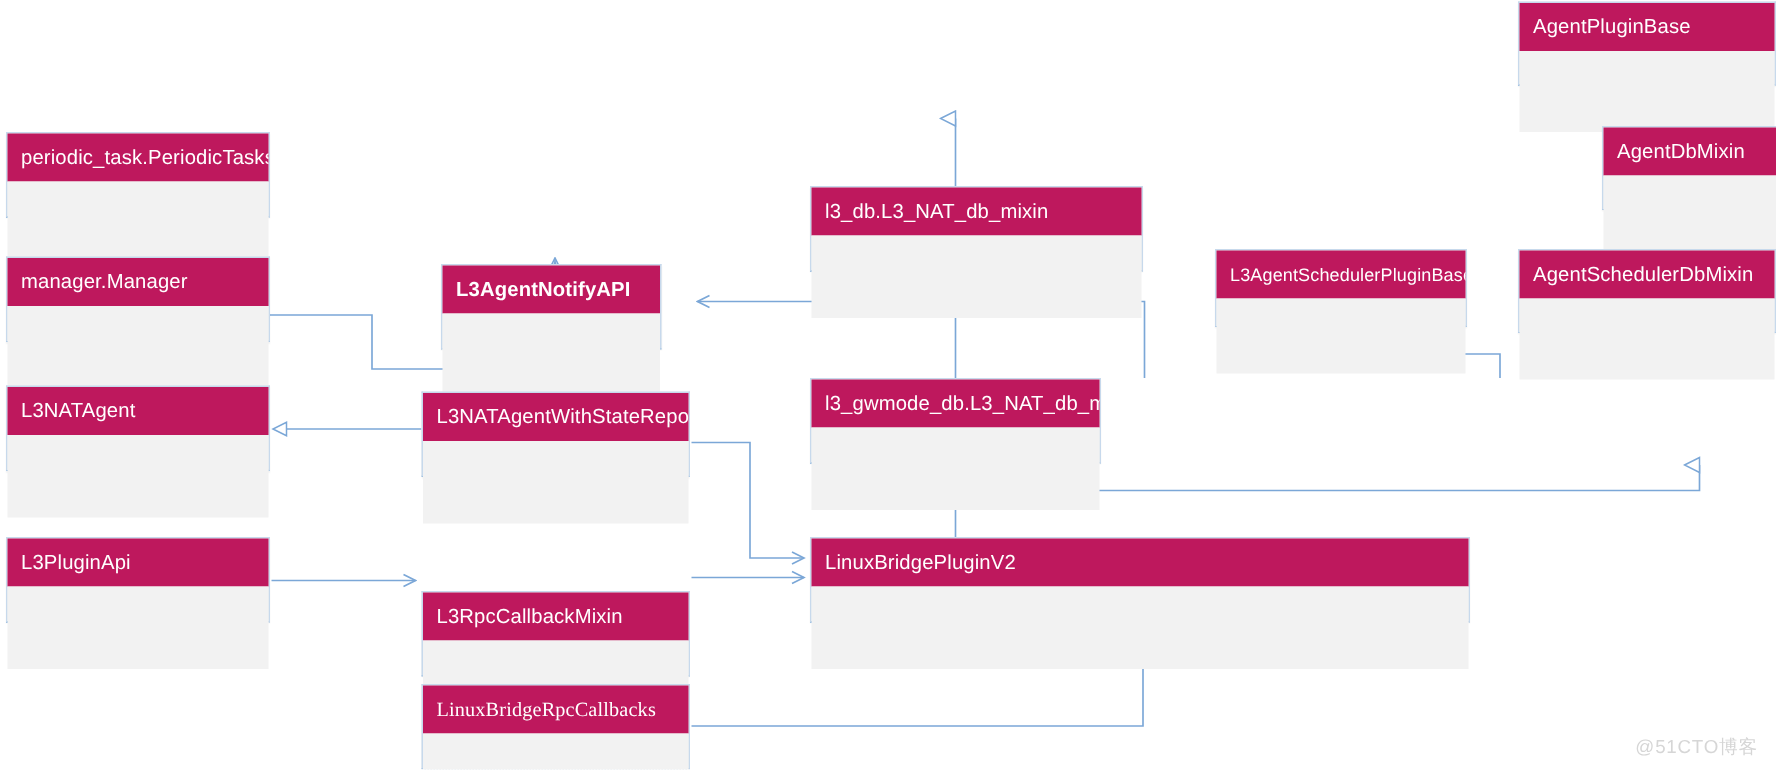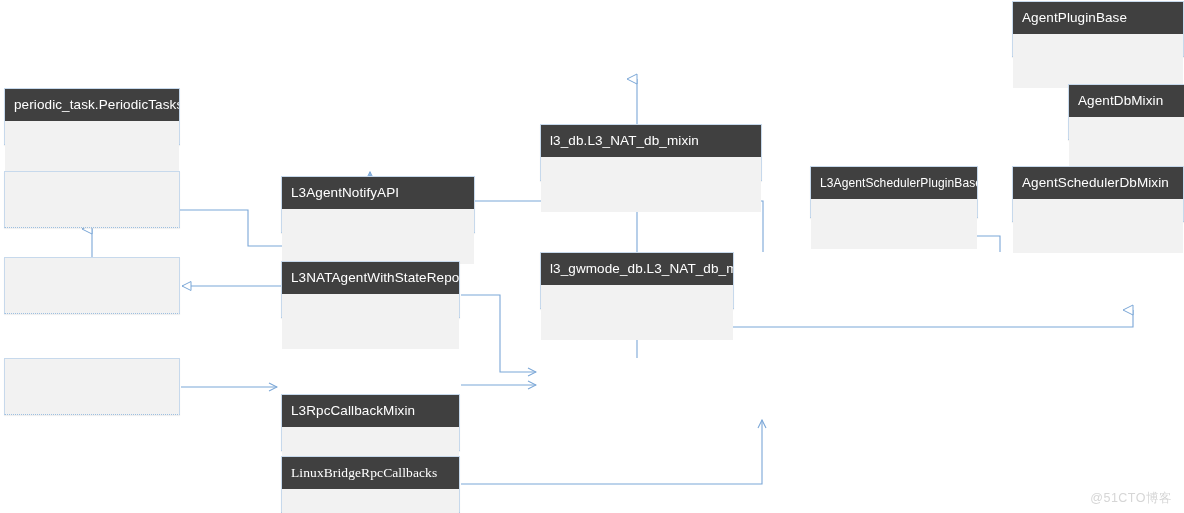--- a/index.html
+++ b/index.html
@@ -26,21 +26,21 @@
   }
   .uml-class {
     position: absolute;
     box-sizing: border-box;
     background: #f2f2f2;
     border: 1px solid #c7d9ec;
     border-bottom: 1px dotted #9dbfe0;
     box-shadow: 0 1px 1px rgba(0,0,0,0.06);
   }
   .uml-header {
-    background: #404040;
+    background: #be185d;
     color: #ffffff;
     font-size: 13.5px;
     line-height: 32px;
     height: 32px;
     padding: 0 0 0 9px;
     white-space: nowrap;
     overflow: hidden;
     letter-spacing: 0.1px;
   }
   .uml-body {
@@ -118,32 +118,35 @@
 
     </g>
   </svg>
 
   <div class="uml-class" style="left:4px; top:88px; width:176px; height:57px;">
     <div class="uml-header">periodic_task.PeriodicTasks</div>
     <div class="uml-body"></div>
   </div>
 
   <div class="uml-class" style="left:4px; top:171px; width:176px; height:57px;">
+    <div class="uml-header">manager.Manager</div>
     <div class="uml-body"></div>
   </div>
 
   <div class="uml-class" style="left:4px; top:257px; width:176px; height:57px;">
+    <div class="uml-header">L3NATAgent</div>
     <div class="uml-body"></div>
   </div>
 
   <div class="uml-class" style="left:4px; top:358px; width:176px; height:57px;">
-    <div class="uml-body"></div>
-  </div>
-
-  <div class="uml-class" style="left:281px; top:176px; width:194px; height:57px;">
+    <div class="uml-header">L3PluginApi</div>
+    <div class="uml-body"></div>
+  </div>
+
+  <div class="uml-class" style="left:294px; top:176px; width:147px; height:57px;font-weight:bold;">
     <div class="uml-header">L3AgentNotifyAPI</div>
     <div class="uml-body"></div>
   </div>
 
   <div class="uml-class" style="left:281px; top:261px; width:179px; height:57px;">
     <div class="uml-header">L3NATAgentWithStateReport</div>
     <div class="uml-body"></div>
   </div>
 
   <div class="uml-class" style="left:281px; top:358px; width:179px; height:57px;margin-top:36px;">
@@ -160,20 +163,24 @@
   <div class="uml-class" style="left:540px; top:124px; width:222px; height:57px;">
     <div class="uml-header">l3_db.L3_NAT_db_mixin</div>
     <div class="uml-body"></div>
   </div>
 
   <div class="uml-class" style="left:540px; top:252px; width:194px; height:57px;">
     <div class="uml-header">l3_gwmode_db.L3_NAT_db_mixin</div>
     <div class="uml-body"></div>
   </div>
 
+  <div class="uml-class" style="left:540px; top:358px; width:440px; height:57px;">
+    <div class="uml-header">LinuxBridgePluginV2</div>
+    <div class="uml-body"></div>
+  </div>
 
   <div class="uml-class" style="left:810px; top:166px; width:168px; height:52px;">
     <div class="uml-header" style="font-size:12px;">L3AgentSchedulerPluginBase</div>
     <div class="uml-body"></div>
   </div>
 
 
   <div class="uml-class" style="left:1012px; top:1px; width:172px; height:56px;">
     <div class="uml-header">AgentPluginBase</div>
     <div class="uml-body"></div>

